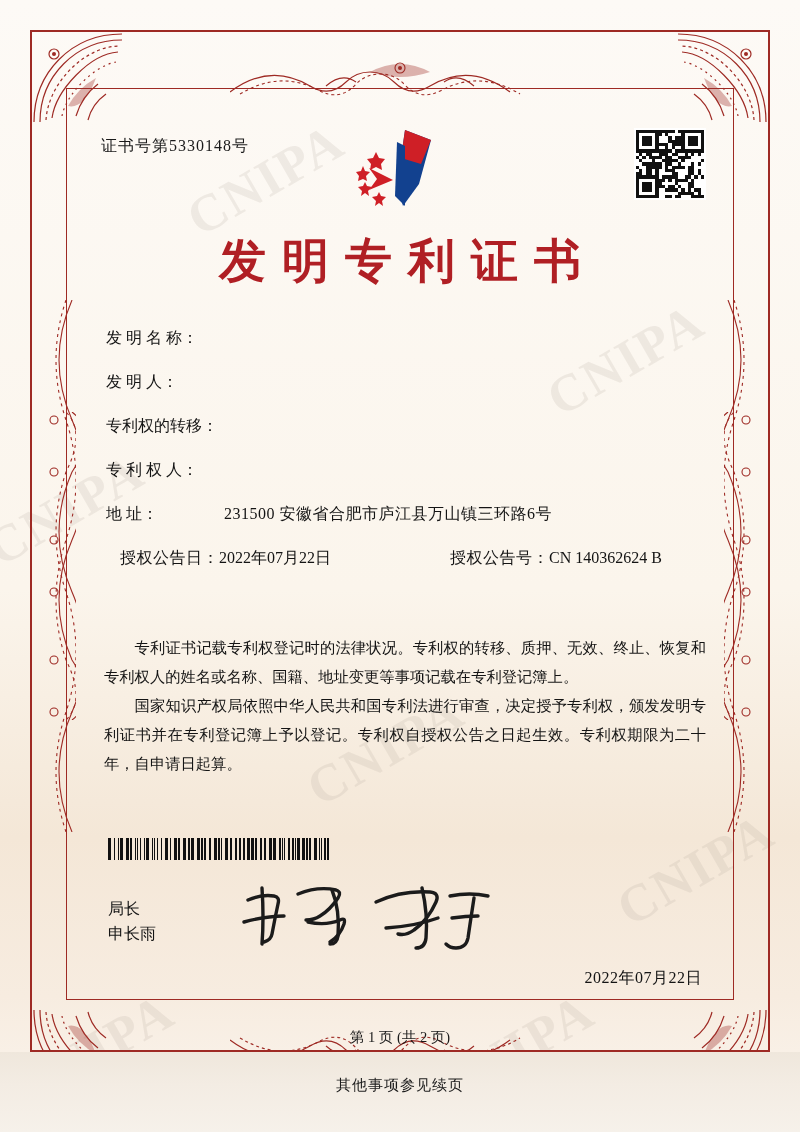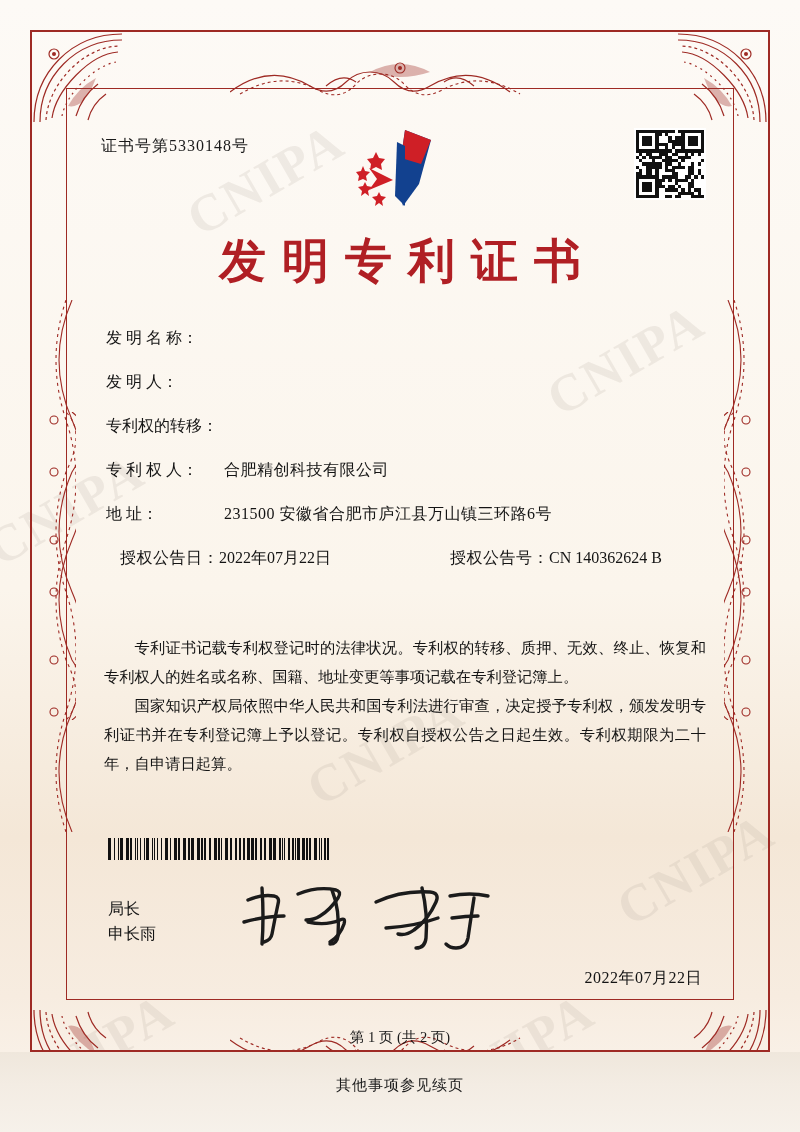--- a/index.html
+++ b/index.html
@@ -860,21 +860,20 @@
         <div class="flabel">发 明 名 称：</div>
       </div>
       <div class="frow">
         <div class="flabel">发 明 人：</div>
       </div>
       <div class="frow">
         <div class="flabel">专利权的转移：</div>
       </div>
       <div class="frow">
         <div class="flabel">专 利 权 人：</div>
-        <div class="fvalue">合肥精创科技有限公司</div>
       </div>
       <div class="frow">
         <div class="flabel">地        址：</div>
         <div class="fvalue">231500 安徽省合肥市庐江县万山镇三环路6号</div>
       </div>
 
       <div class="frow-split">
         <div class="seg first">
           <span class="lab2">授权公告日：</span>
           <span>2022年07月22日</span>

